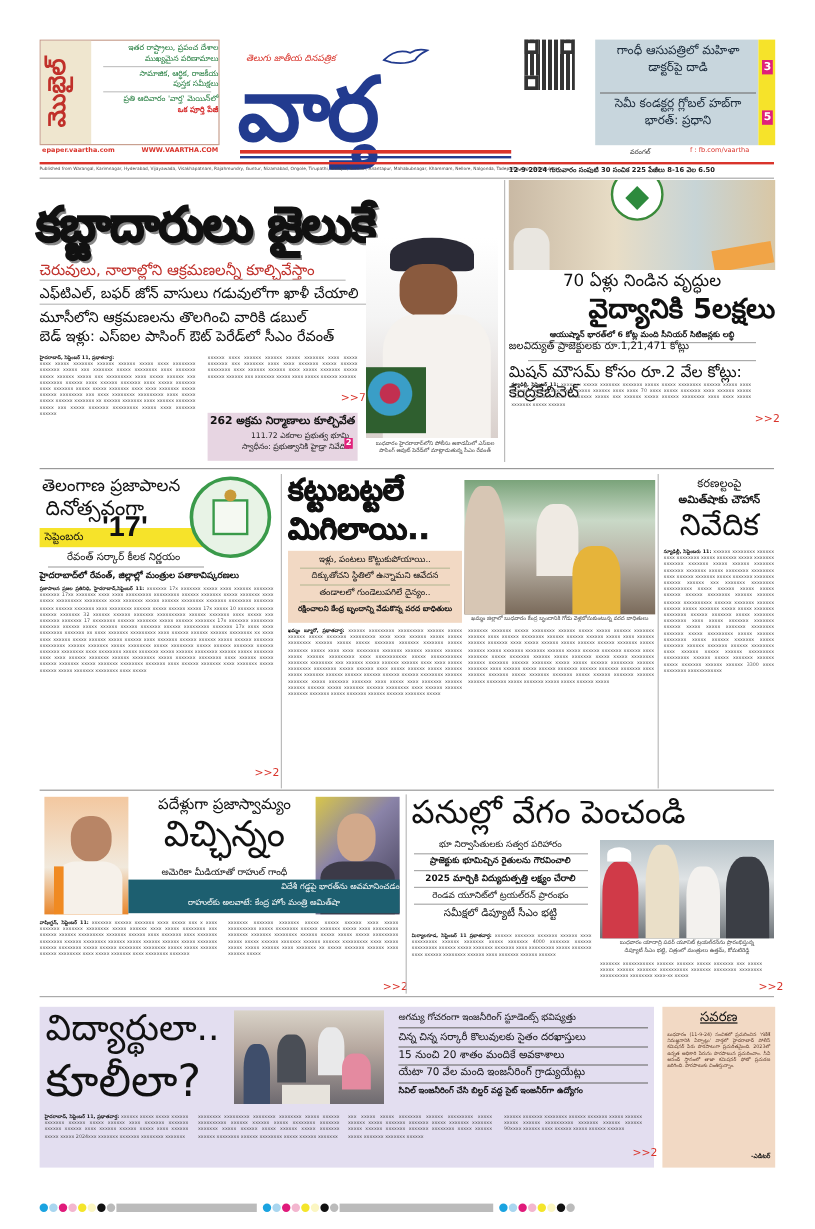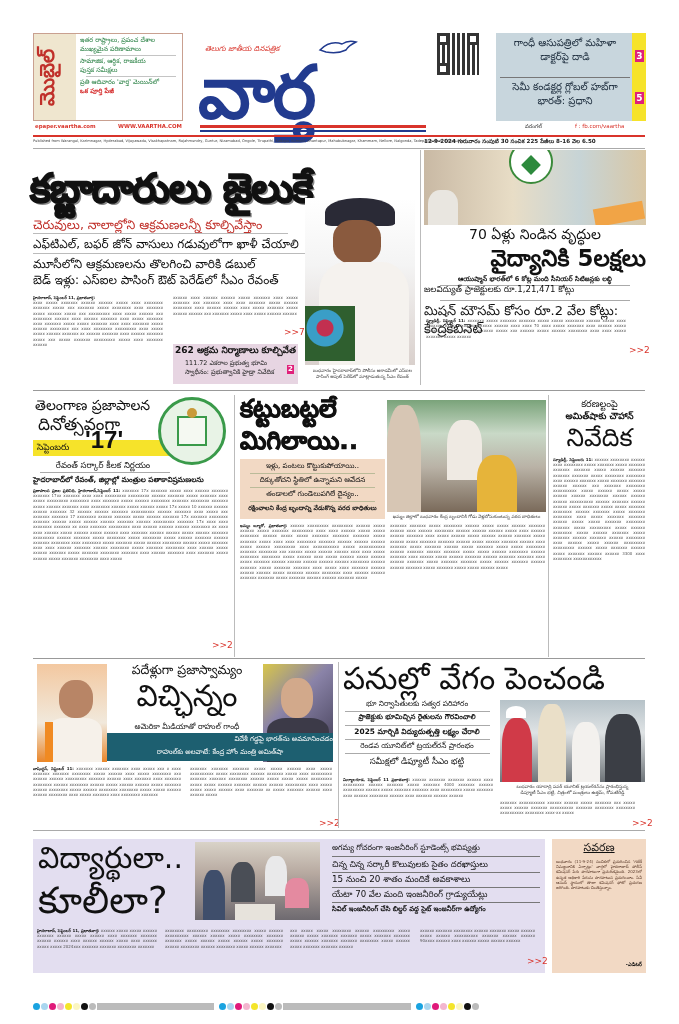--- a/index.html
+++ b/index.html
@@ -3,21 +3,21 @@
 <meta charset="utf-8">
 <style>
 *{box-sizing:border-box;margin:0;padding:0}
 body{width:679px;height:1024px;background:#fff;font-family:"DejaVu Sans",sans-serif;color:#111;position:relative;overflow:hidden}
 .abs{position:absolute}
 .txt{font-size:4px;line-height:5.2px;color:#555;text-align:justify;overflow:hidden}
 .txt span{display:block}
 .promo-box{left:33px;top:33px;width:150px;height:88px;border:1px solid #c9a090;background:#fff}
 .promo-side{left:34px;top:34px;width:42px;height:86px;background:#efe6cf;overflow:hidden}
 .promo-side .v{position:absolute;left:2px;top:0;width:38px;height:86px;color:#c0302a;font-weight:bold;font-size:20px;writing-mode:vertical-rl;transform:rotate(180deg);text-align:center;line-height:22px}
-.promo-lines{left:80px;top:36px;width:102px;font-size:6.4px;line-height:9px;color:#1e7a3a;text-align:left}
+.promo-lines{left:80px;top:36px;width:102px;font-size:6.4px;line-height:9px;color:#1e7a3a;text-align:right}
 .promo-lines .sep{border-top:1px solid #c4c4c4;margin:1px 6px}
 .promo-lines .red{color:#d52a2a;font-weight:bold}
 .urls{top:123px;font-size:5.4px;color:#d9342b;font-weight:bold}
 .logo-tag{left:205px;top:44px;font-size:7.5px;color:#d9342b;font-style:italic}
 .logo-word{left:198px;top:52px;font-size:74px;font-weight:bold;color:#223b8f;font-family:"DejaVu Serif",serif;letter-spacing:-3px;line-height:80px}
 .logo-line1{left:200px;top:125px;width:226px;height:3px;background:#d9342b}
 .logo-line2{left:200px;top:130px;width:226px;height:2px;background:#223b8f}
 .qr{left:437px;top:33px;width:42px;height:42px;background:
 repeating-linear-gradient(90deg,#111 0 3px,#fff 3px 5px),#fff;opacity:.85}
 .qr .c{position:absolute;width:12px;height:12px;border:3px solid #111;background:#fff}
@@ -32,21 +32,21 @@
 .dateline{left:424px;top:138px;font-size:5.6px;color:#222;font-weight:bold;white-space:nowrap}
 .main-head{left:30px;top:164px;font-size:40px;font-weight:bold;color:#111;letter-spacing:-1px;line-height:48px;-webkit-text-stroke:1.5px #111;text-shadow:2px 2px 0 #888}
 .sub-red{left:33px;top:217px;font-size:12.5px;color:#c0302a;line-height:16px}
 .sub-rule{left:33px;top:233px;width:255px;height:1px;background:#bbb}
 .sub-black{left:33px;font-size:12px;color:#111;line-height:15px;white-space:nowrap}
 .photo{background:#9aa5ad;overflow:hidden}
 .caption{font-size:4.6px;color:#444;text-align:center;line-height:6px}
 .more{color:#d9342b;font-size:9px}
 .pinkbox{left:173px;top:344px;width:125px;height:40px;background:#e7d5e2}
 .pinkbox .t{position:absolute;left:0;top:1px;width:125px;text-align:center;font-size:9px;font-weight:bold;color:#111}
-.pinkbox .s{position:absolute;left:12px;width:118px;text-align:left;font-size:6.4px;color:#222;line-height:9px}
+.pinkbox .s{position:absolute;left:0;width:118px;text-align:right;font-size:6.4px;color:#222;line-height:9px}
 .pinkbox .n{position:absolute;right:4px;top:21px;width:7px;height:9px;background:#e0207a;color:#fff;font-size:7px;font-weight:bold;text-align:center;line-height:9px}
 .hrule{height:1px;background:#aaa}
 .vrule{width:1px;background:#bbb}
 .blue-teal{background:#1d5f70;color:#fff}
 .lav{background:#e3def0}
 .peach{background:#f2d9c4}
 .cmyk{top:1003px;height:8px}
 .dot{display:inline-block;width:7px;height:7px;border-radius:50%;margin-right:1px;vertical-align:top}
 .gbar{display:inline-block;height:7px;background:#bbb;vertical-align:top}
 </style>
@@ -160,21 +160,21 @@
 <div class="abs" style="left:38px;top:414px;font-size:17px;color:#111">దినోత్సవంగా</div>
 <div class="abs" style="left:33px;top:440px;width:150px;height:16px;background:#f6e32a"></div>
 <div class="abs" style="left:37px;top:442px;font-size:9px;color:#111">సెప్టెంబరు</div>
 <div class="abs" style="left:85px;top:426px;font-size:24px;font-weight:bold;color:#111;font-family:Liberation Sans, sans-serif">'17'</div>
 <div class="abs" style="left:158px;top:397px;width:68px;height:68px;border-radius:50%;background:#e8f3e6;border:3px solid #3a9a4a">
   <div class="abs" style="left:16px;top:16px;width:30px;height:30px;border:2px solid #3a9a4a;background:#f5f9f2"></div>
   <div class="abs" style="left:26px;top:8px;width:10px;height:10px;border-radius:50%;background:#c99a3a"></div>
 </div>
 <div class="abs" style="left:33px;top:460px;width:140px;text-align:center;font-size:8.5px;color:#111">రేవంత్ సర్కార్ కీలక నిర్ణయం</div>
 <div class="abs hrule" style="left:40px;top:472px;width:130px"></div>
-<div class="abs" style="left:33px;top:475px;width:200px;font-size:7.2px;font-weight:bold;color:#111;white-space:nowrap">హైదరాబాద్‌లో రేవంత్, జిల్లాల్లో మంత్రుల పతాకావిష్రమణలను</div>
+<div class="abs" style="left:33px;top:475px;width:200px;font-size:7.2px;font-weight:bold;color:#111;white-space:nowrap">హైదరాబాద్‌లో రేవంత్, జిల్లాల్లో మంత్రుల పతాకావిష్కరణలు</div>
 <div class="abs txt" style="left:33px;top:488px;width:195px;height:162px">
   <span><b style="color:#111">ప్రజాపాలన ప్రజల ప్రతినిధి, హైదరాబాద్,సెప్టెంబర్ 11:</b> xxxxxxx 17x xxxxxxx xxxxx xxxx xxxxxx xxxxxxx xxxxxxx 17xx xxxxxxx xxxx xxxx xxxxxxxxx xxxxxxxxx xxxxxx xxxxxxx xxxxx xxxxxxx xxxx xxxxx xxxxxxxxx xxxxxxxx xxxx xxxxxxx xxxxx xxxxxx xxxxxxxx xxxxxxx xxxxxxxx xxxxxxx xxxxx xxxxxx xxxxxxx xxxx xxxxxxxx xxxxxx xxxxx xxxxxx xxxxx 17x xxxxx 10 xxxxxx xxxxxx xxxxxx xxxxxxx 32 xxxxxx xxxxxx xxxxxxx xxxxxxxxxx xxxxxx xxxxxxx xxxx xxxxx xxx xxxxxxx xxxxxxx 17 xxxxxxxx xxxxxx xxxxxxx xxxxx xxxxxx xxxxxxx 17x xxxxxxx xxxxxxxx xxxxxxx xxxxxx xxxxx xxxxxx xxxxxx xxxxxxx xxxxxx xxxxxxxxx xxxxxxx 17x xxxx xxxx xxxxxxxx xxxxxxx xx xxxx xxxxxxx xxxxxxxxx xxxx xxxxxx xxxxxx xxxxxx xxxxxxxx xx xxxx xxxx xxxxxx xxxxx xxxxxx xxxxx xxxxxx xxxx xxxxxxx xxxxxx xxxxxx xxxxx xxxxxx xxxxxxx xxxxxxxxx xxxxxx xxxxxxx xxxxx xxxxxxxx xxxxx xxxxxxxx xxxxx xxxxxx xxxxxxx xxxxxx xxxxxxx xxxxxxxx xxxx xxxxxxxx xxxxx xxxxxxx xxxxx xxxxxx xxxxxxxx xxxxxx xxxxx xxxxxxx xxxx xxxx xxxxxx xxxxxxx xxxxxx xxxxxxxx xxxxx xxxxxxx xxxxxxxx xxxx xxxxxx xxxxx xxxxxx xxxxxxx xxxxx xxxxxxx xxxxxxxx xxxxxxx xxxx xxxxxx xxxxxxx xxxx xxxxxxx xxxxx xxxxxx xxxxx xxxxxxx xxxxxxxx xxxx xxxxx</span>
 </div>
 <div class="abs more" style="left:212px;top:640px">&gt;&gt;2</div>
 
 <div class="abs vrule" style="left:234px;top:395px;height:262px"></div>
 
 <div class="abs" style="left:240px;top:394px;font-size:25px;font-weight:bold;color:#111;line-height:30px;-webkit-text-stroke:.6px #111">కట్టుబట్టలే</div>
 <div class="abs" style="left:240px;top:426px;font-size:25px;font-weight:bold;color:#111;line-height:30px;-webkit-text-stroke:.6px #111">మిగిలాయి..</div>
 <div class="abs peach" style="left:240px;top:459px;width:145px;height:60px">
@@ -229,21 +229,21 @@
 <div class="abs txt" style="left:33px;top:766px;width:148px;height:62px">
   <span><b style="color:#111">వాషింగ్టన్, సెప్టెంబర్ 11:</b> xxxxxxx xxxxxx xxxxxxx xxxx xxxxx xxx x xxxx xxxxxxx xxxxxxx xxxxxxxx xxxxx xxxxxx xxxx xxxxx xxxxxxxx xxx xxxxxx xxxxxx xxxxxxxxx xxxxxxx xxxxxx xxxx xxxxxxx xxxx xxxxxxx xxxxxxxx xxxxxx xxxxxxxx xxxxxx xxxxx xxxxxx xxxxxx xxxxx xxxxxxx xxxxxx xxxxxxxx xxxxx xxxxxx xxxxxxxx xxxxxxxx xxxxx xxxxx xxxxxx xxxxxx xxxxxxxx xxxx xxxxx xxxxxxx xxxx xxxxxxxx xxxxxxx</span>
 </div>
 <div class="abs txt" style="left:190px;top:766px;width:142px;height:62px">
   <span>xxxxxxx xxxxxxx xxxxxxx xxxxx xxxxx xxxxxx xxxx xxxxx xxxxxxxxxx xxxxx xxxxxxxx xxxxxx xxxxxxx xxxxx xxxx xxxxxxxxx xxxxxxx xxxxxxx xxxxxxxx xxxxxx xxxxx xxxxx xxxxx xxxxxxxxx xxxxx xxxxx xxxxxx xxxxxxx xxxxxx xxxxxx xxxxxxxxx xxxx xxxxx xxxxx xxxxx xxxxxx xxxx xxxxxxx xx xxxxx xxxxxxx xxxxxx xxxx xxxxxx xxxxx</span>
 </div>
 <div class="abs more" style="left:319px;top:818px">&gt;&gt;2</div>
 
 <div class="abs vrule" style="left:338px;top:662px;height:166px"></div>
 
-<div class="abs" style="left:343px;top:660px;width:305px;font-size:31px;color:#111;line-height:36px;white-space:nowrap">పనుల్లో వేగం పెంచండి</div>
+<div class="abs" style="left:343px;top:660px;width:305px;font-size:27px;color:#111;line-height:36px;white-space:nowrap">పనుల్లో వేగం పెంచండి</div>
 <div class="abs" style="left:343px;top:699px;width:148px;text-align:center;font-size:7.4px;color:#111">భూ నిర్వాసితులకు సత్వర పరిహారం</div>
 <div class="abs hrule" style="left:345px;top:711px;width:145px"></div>
 <div class="abs" style="left:343px;top:713px;width:148px;text-align:center;font-size:7px;font-weight:bold;color:#111;white-space:nowrap">ప్రాజెక్టుకు భూమిచ్చిన రైతులను గౌరవించాలి</div>
 <div class="abs hrule" style="left:345px;top:725px;width:145px"></div>
 <div class="abs" style="left:343px;top:727px;width:148px;text-align:center;font-size:7.4px;font-weight:bold;color:#111;white-space:nowrap">2025 మార్చికి విద్యుదుత్పత్తి లక్ష్యం చేరాలి</div>
 <div class="abs hrule" style="left:345px;top:739px;width:145px"></div>
 <div class="abs" style="left:343px;top:741px;width:148px;text-align:center;font-size:7.4px;color:#111;white-space:nowrap">రెండవ యూనిట్‌లో ట్రయల్‌రన్ ప్రారంభం</div>
 <div class="abs hrule" style="left:345px;top:753px;width:145px"></div>
 <div class="abs" style="left:343px;top:756px;width:148px;text-align:center;font-size:8.6px;color:#111">సమీక్షలో డిప్యూటీ సీఎం భట్టి</div>
 <div class="abs photo" style="left:500px;top:700px;width:145px;height:82px;background:linear-gradient(180deg,#b6c2c8 0%,#dfe3e5 40%,#6d7378 100%)">

